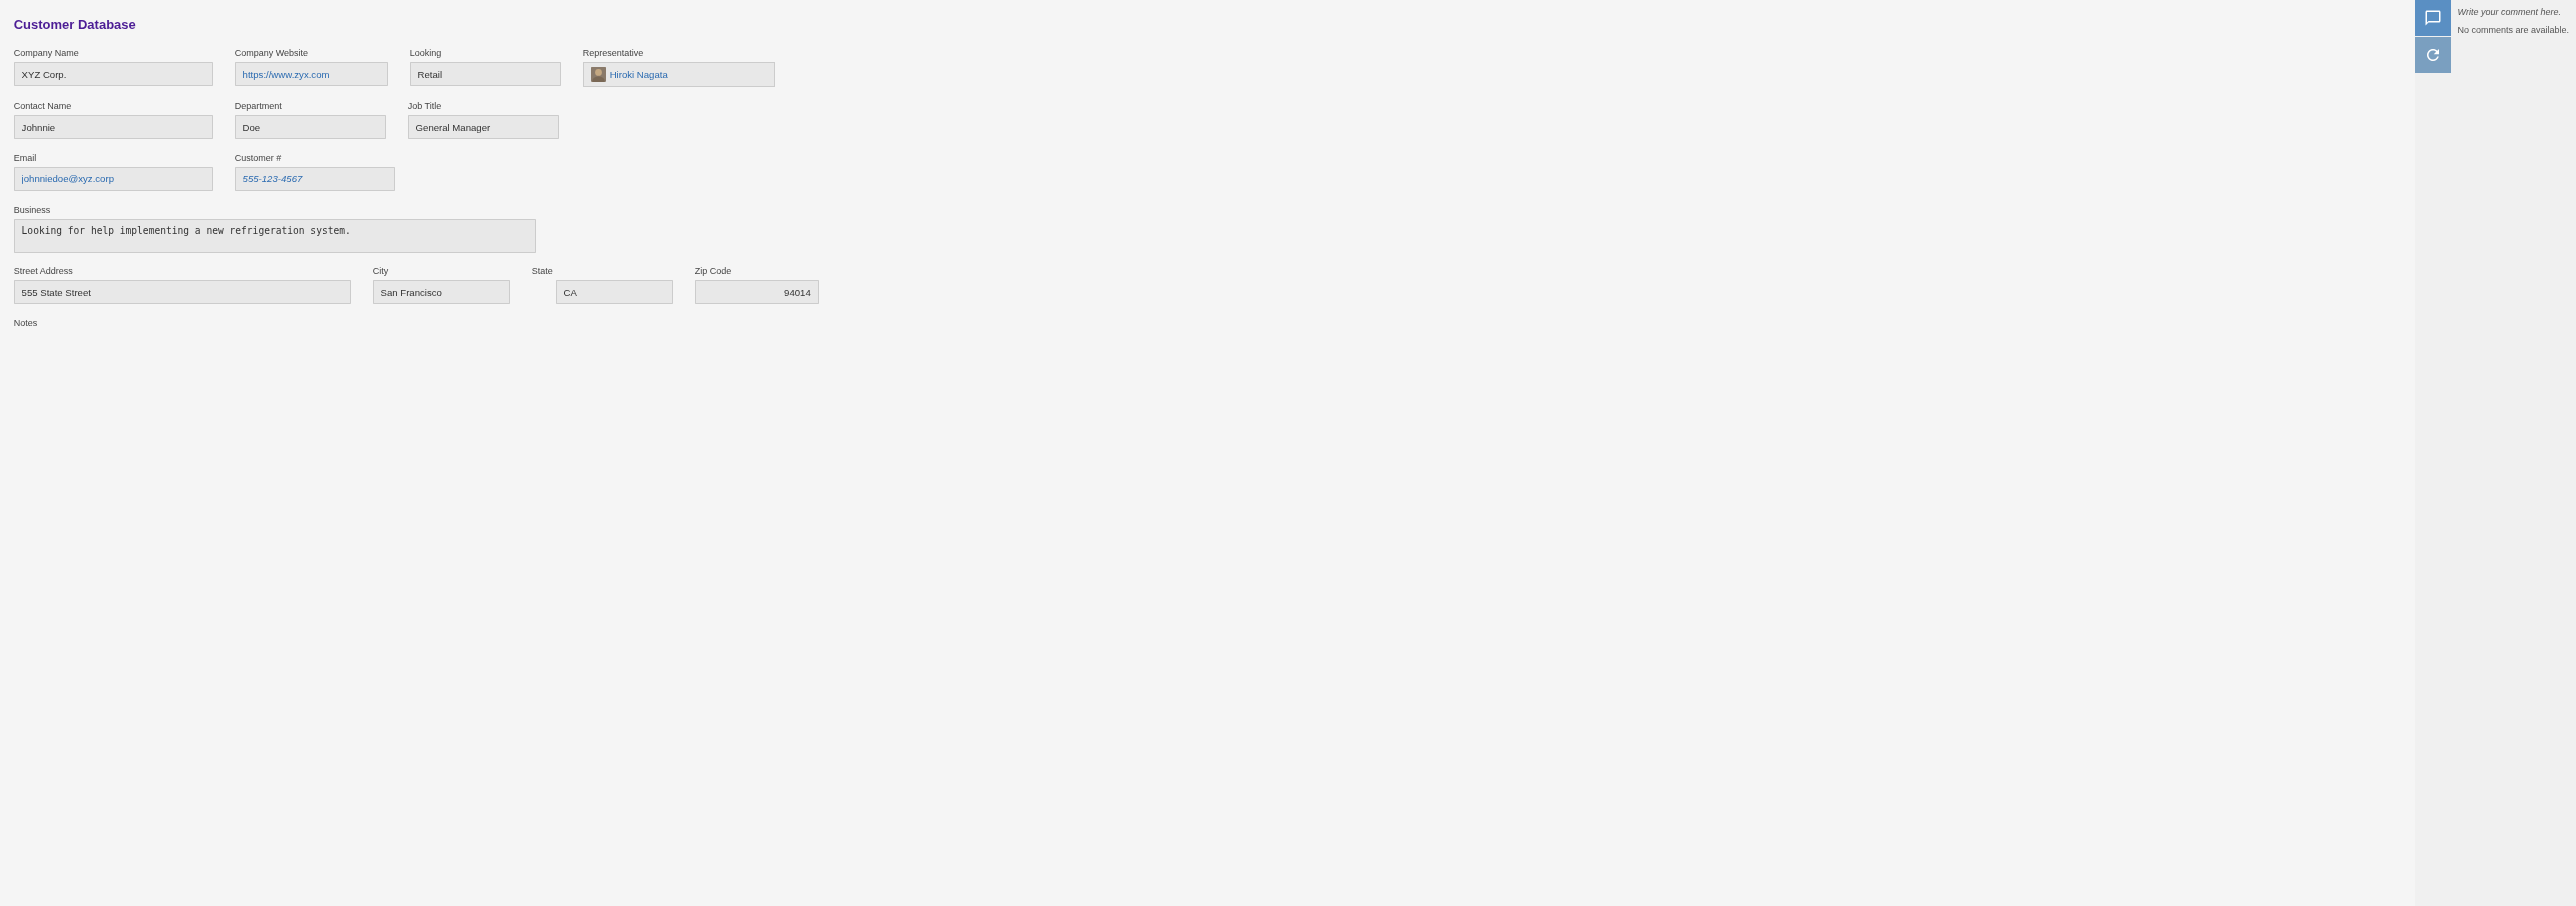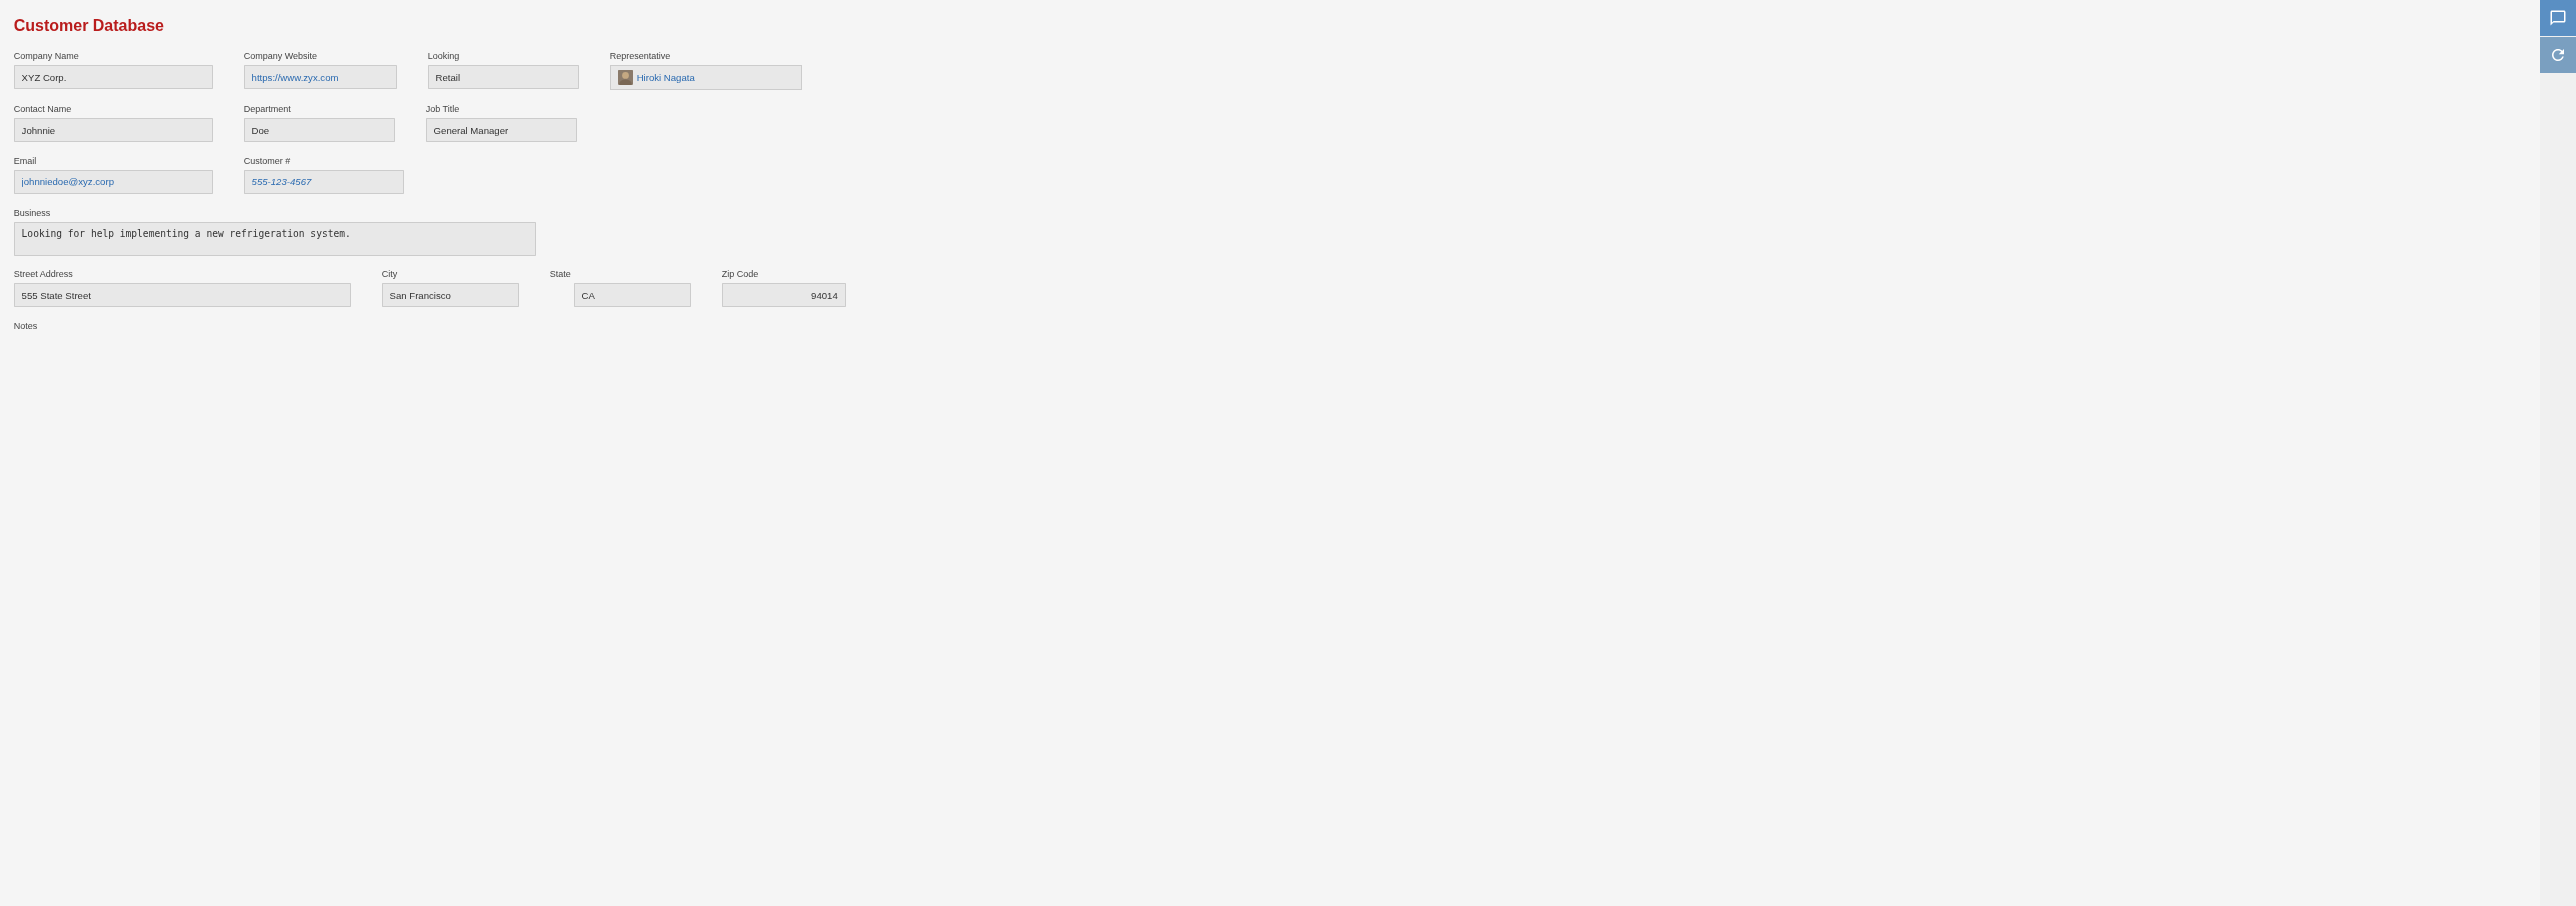--- a/index.html
+++ b/index.html
@@ -22,33 +22,33 @@
       background-color: #f0f0f0;
     }
 
     .main-content {
       flex: 1;
       background-color: #f5f5f5;
       padding: 16.5px 13.7px 13.7px 13.7px;
     }
 
     .page-title {
-      font-size: 16px;
+      font-size: 13px;
       font-weight: bold;
-      color: #b91c1c;
+      color: #4c1d95;
       margin-bottom: 16.5px;
     }
 
     .form-section {
       background-color: #f5f5f5;
     }
 
     .form-row {
       display: flex;
-      gap: 31px;
+      gap: 22px;
       margin-bottom: 13.7px;
       align-items: flex-start;
     }
 
     .form-group {
       display: flex;
       flex-direction: column;
       gap: 4.1px;
     }
 
@@ -279,15 +279,19 @@
         <svg viewBox="0 0 24 24" xmlns="http://www.w3.org/2000/svg">
           <path d="M20 2H4c-1.1 0-2 .9-2 2v18l4-4h14c1.1 0 2-.9 2-2V4c0-1.1-.9-2-2-2zm0 14H6l-2 2V4h16v12z"></path>
         </svg>
       </button>
       <button class="tab-btn refresh-btn">
         <svg viewBox="0 0 24 24" xmlns="http://www.w3.org/2000/svg">
           <path d="M17.65 6.35C16.2 4.9 14.21 4 12 4c-4.42 0-7.99 3.58-7.99 8s3.57 8 7.99 8c3.73 0 6.84-2.55 7.73-6h-2.08c-.82 2.33-3.04 4-5.65 4-3.31 0-6-2.69-6-6s2.69-6 6-6c1.66 0 3.14.69 4.22 1.78L13 11h7V4l-2.35 2.35z"></path>
         </svg>
       </button>
     </div>
+    <div class="text-col">
+      <div class="comment-placeholder">Write your comment here.</div>
+      <div class="no-comments">No comments are available.</div>
+    </div>
   </div>
 </div>
 
 
 </body></html>

